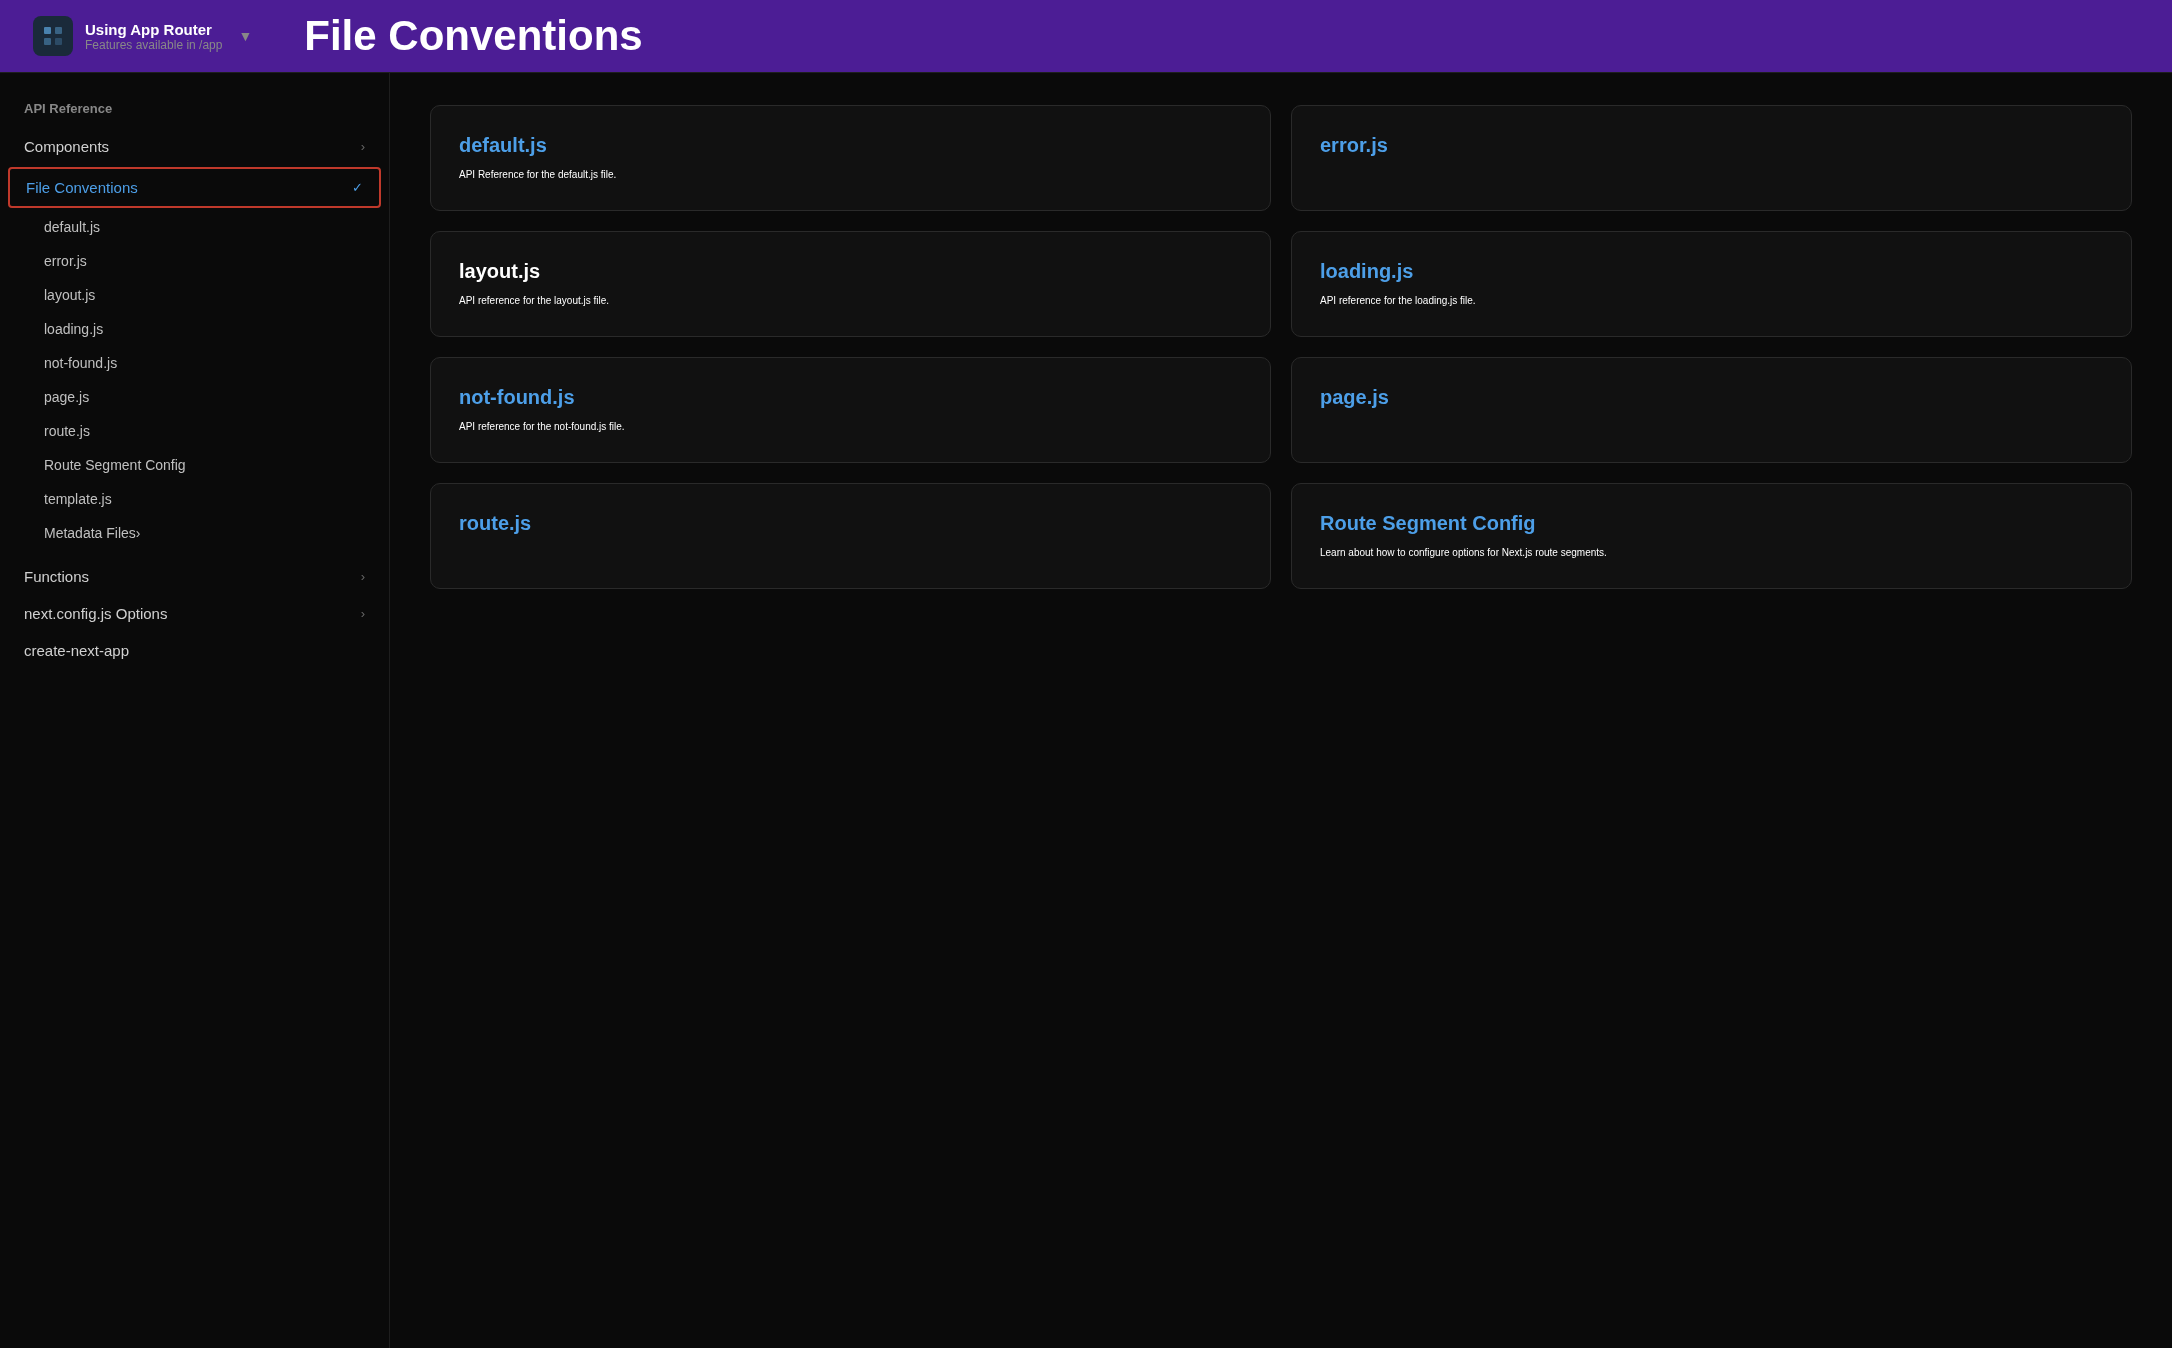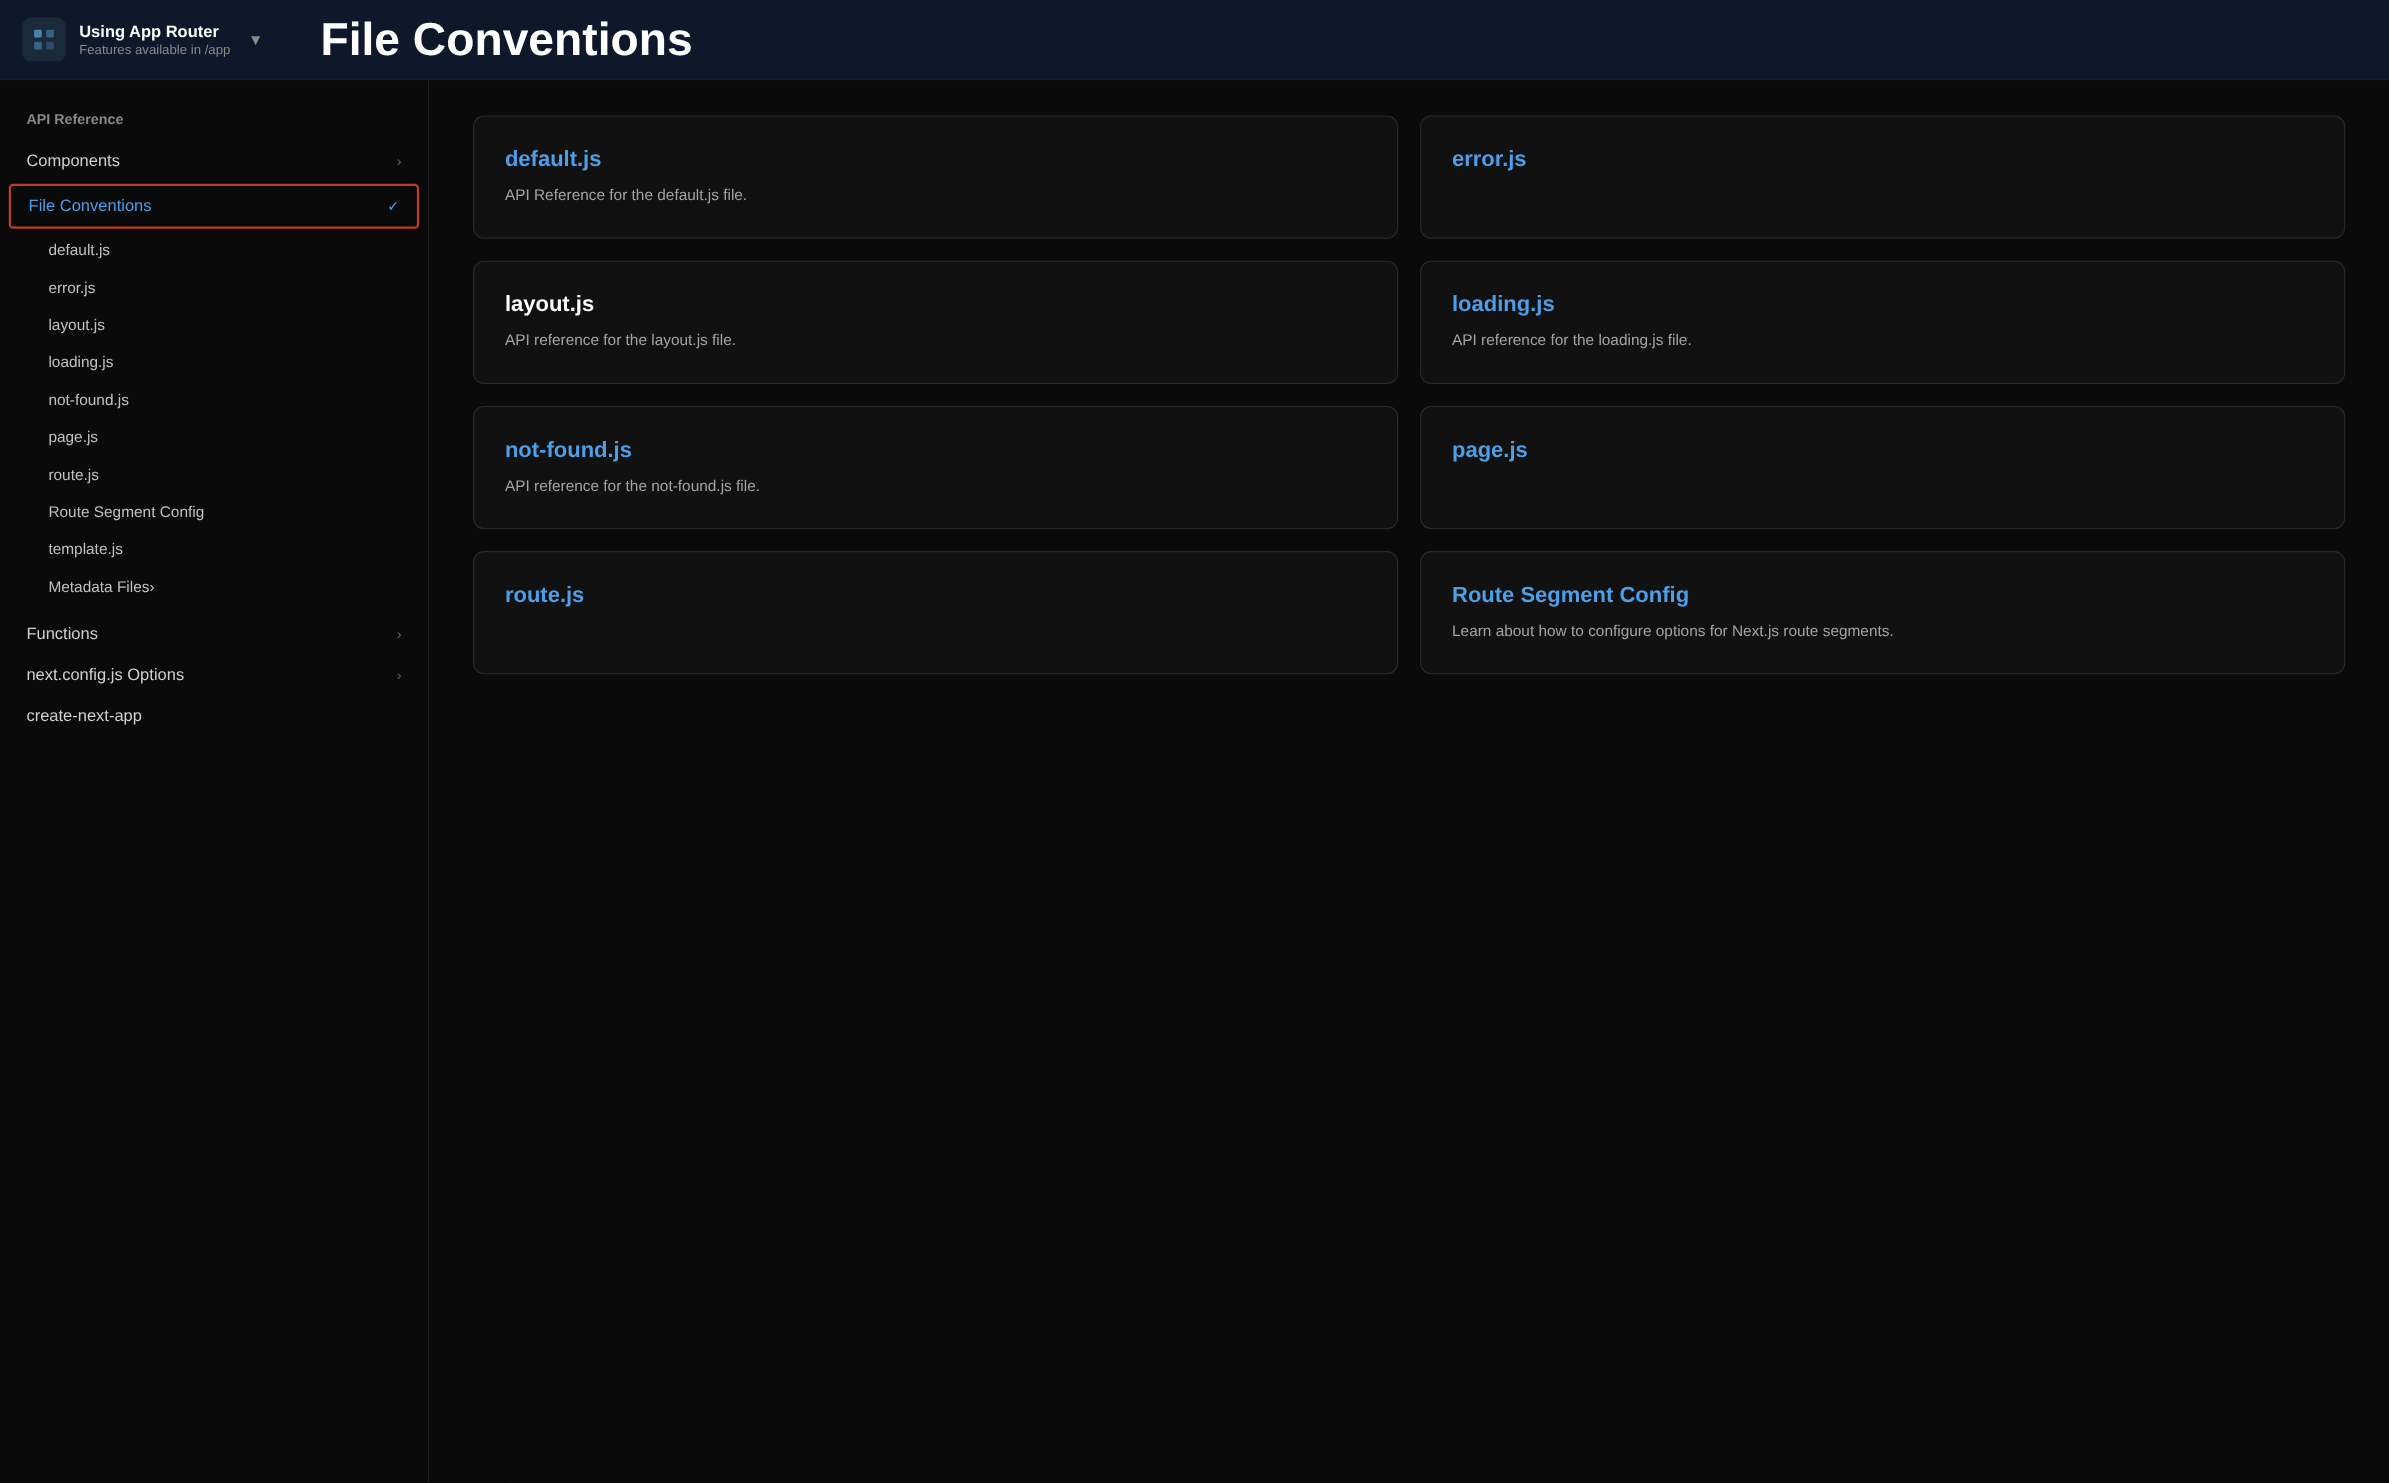--- a/index.html
+++ b/index.html
@@ -10,22 +10,22 @@
       display: flex;
       flex-direction: column;
       height: 100vh;
       overflow: hidden;
     }
 
     
     .top-header {
       display: flex;
       align-items: center;
-      padding: 12px 20px;
-      background-color: #0f172a;
+      padding: 12px 33px;
+      background-color: #4c1d95;
       border-bottom: 1px solid #1e1e1e;
       gap: 12px;
       flex-shrink: 0;
     }
     .app-logo {
       width: 40px;
       height: 40px;
       background: #1a2a3a;
       border-radius: 8px;
       display: flex;
@@ -153,22 +153,22 @@
       transition: border-color 0.2s;
     }
 
     .card-title {
       font-size: 20px;
       font-weight: 600;
       margin-bottom: 10px;
     }
 
     .card-desc {
-      font-size: 14px;
-      color: #a3a3a3;
+      font-size: 10px;
+      color: #ffffff;
       line-height: 1.5;
     }
   </style>
 </head>
 <body>
 
 <div class="top-header">
   <div class="app-logo">
     <svg viewBox="0 0 24 24" fill="none" xmlns="http://www.w3.org/2000/svg">
       <rect x="3" y="3" width="7" height="7" rx="1" fill="#5599cc" opacity="0.8"></rect>

